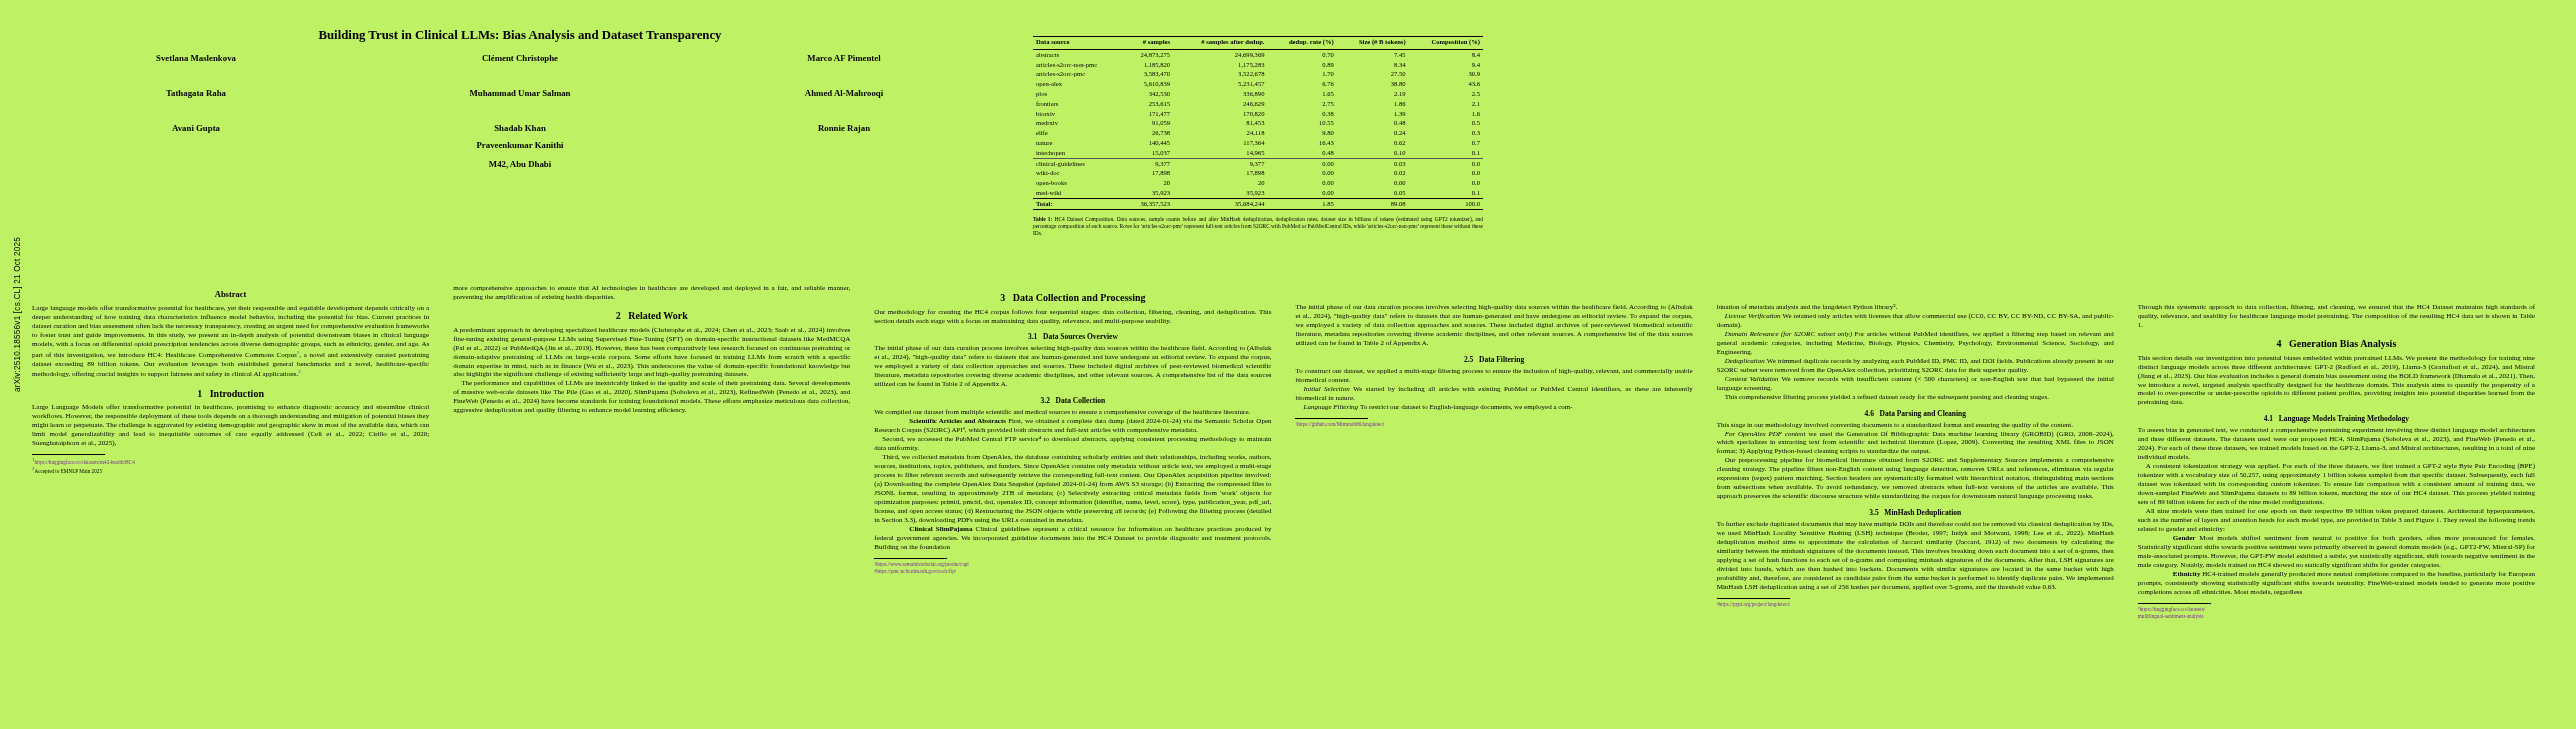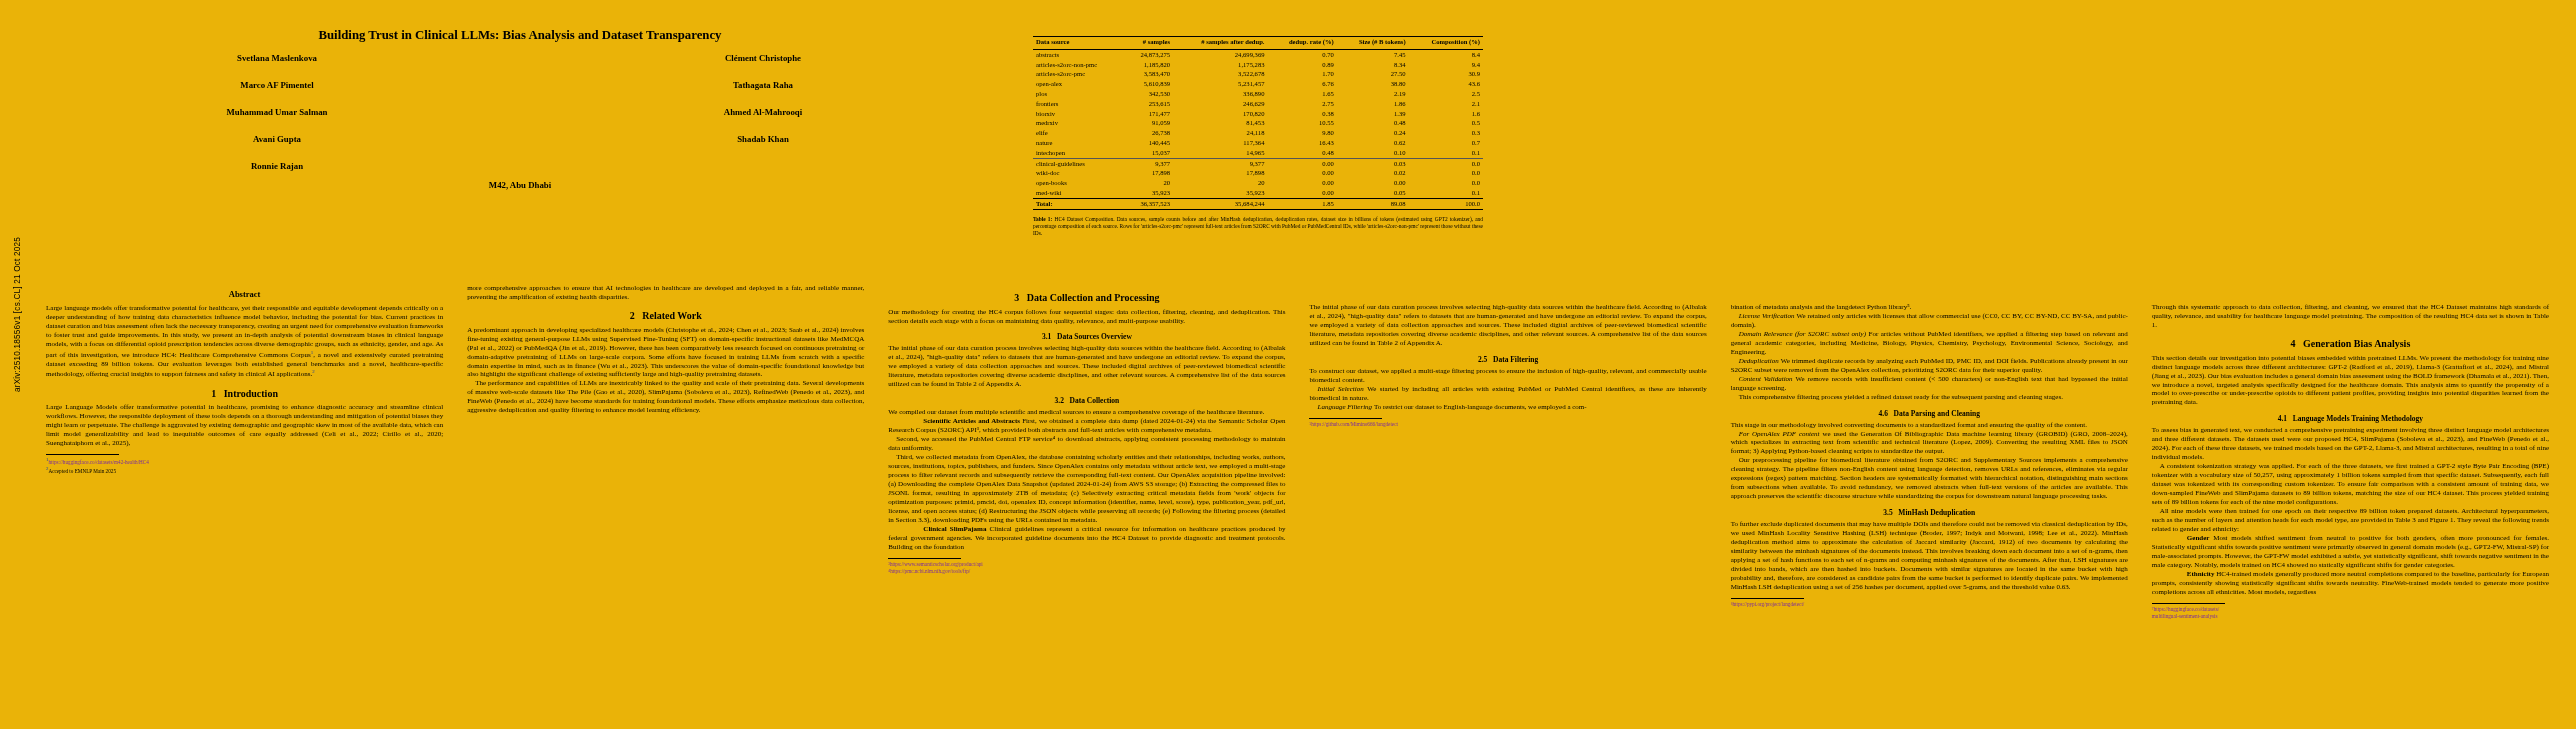--- a/index.html
+++ b/index.html
@@ -12,21 +12,21 @@
     height: 729px;
     font-family: "Liberation Serif", "DejaVu Serif", serif;
     color: #000000;
     overflow: hidden;
     position: relative;
   }
   .page {
     position: relative;
     width: 2576px;
     height: 729px;
-    background: #eab308;
+    background: #bef264;
     box-sizing: border-box;
   }
 
   
   .arxiv-stamp {
     position: absolute;
     left: -141px;
     top: 310px;
     width: 316px;
     transform: rotate(-90deg);
@@ -35,21 +35,21 @@
     font-size: 8.2px;
     letter-spacing: 0.2px;
     color: #000;
     text-align: center;
     white-space: nowrap;
   }
 
   
   .cols {
     position: absolute;
-    left: 46px;
+    left: 32px;
     top: 17px;
     width: 2503px;
     height: 699px;
     display: grid;
     grid-template-columns: repeat(6, 1fr);
     column-gap: 24px;
   }
   .col {
     font-size: 7px;
     line-height: 1.285;
@@ -68,22 +68,22 @@
     text-align: center;
   }
   .paper-title {
     font-size: 12.8px;
     font-weight: bold;
     line-height: 1.2;
     margin: 0 0 9.7px 0;
   }
   .authors-grid {
     display: grid;
-    grid-template-columns: repeat(2, 1fr);
-    row-gap: 17px;
+    grid-template-columns: repeat(3, 1fr);
+    row-gap: 25px;
     font-size: 8.8px;
     font-weight: bold;
   }
   .authors-center {
     margin-top: 7.3px;
     font-size: 8.8px;
     font-weight: bold;
   }
   .affil {
     margin-top: 9px;
@@ -203,20 +203,21 @@
       <div>Svetlana Maslenkova</div>
       <div>Clément Christophe</div>
       <div>Marco AF Pimentel</div>
       <div>Tathagata Raha</div>
       <div>Muhammad Umar Salman</div>
       <div>Ahmed Al-Mahrooqi</div>
       <div>Avani Gupta</div>
       <div>Shadab Khan</div>
       <div>Ronnie Rajan</div>
     </div>
+    <div class="authors-center">Praveenkumar Kanithi</div>
     <div class="affil">M42, Abu Dhabi</div>
   </div>
 
   <div class="table-wrap">
     <table class="data">
       <thead>
         <tr class="toprule">
           <th class="left">Data source</th>
           <th># samples</th>
           <th># samples after dedup.</th>

